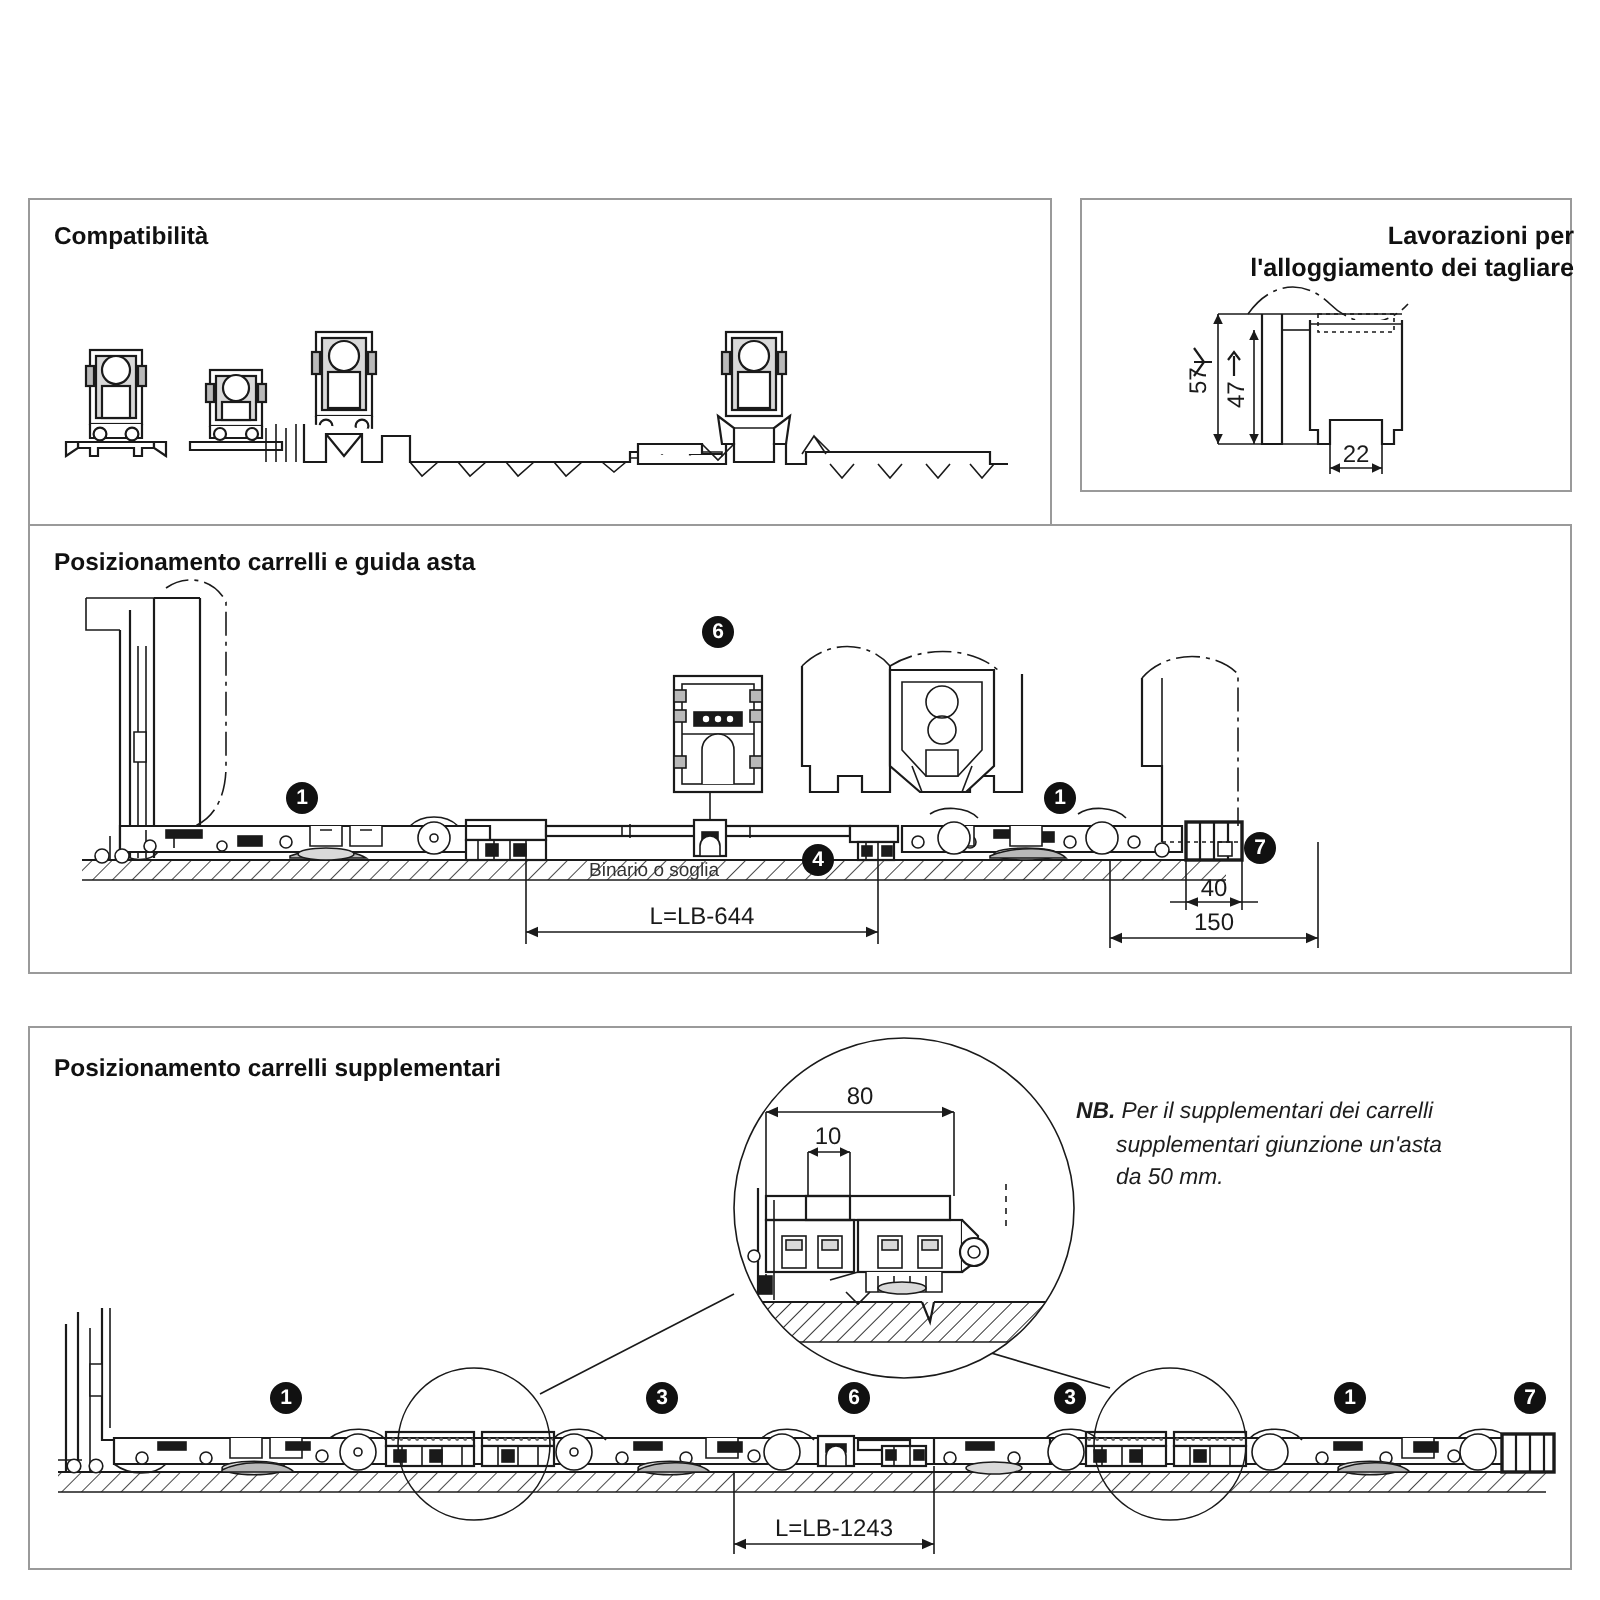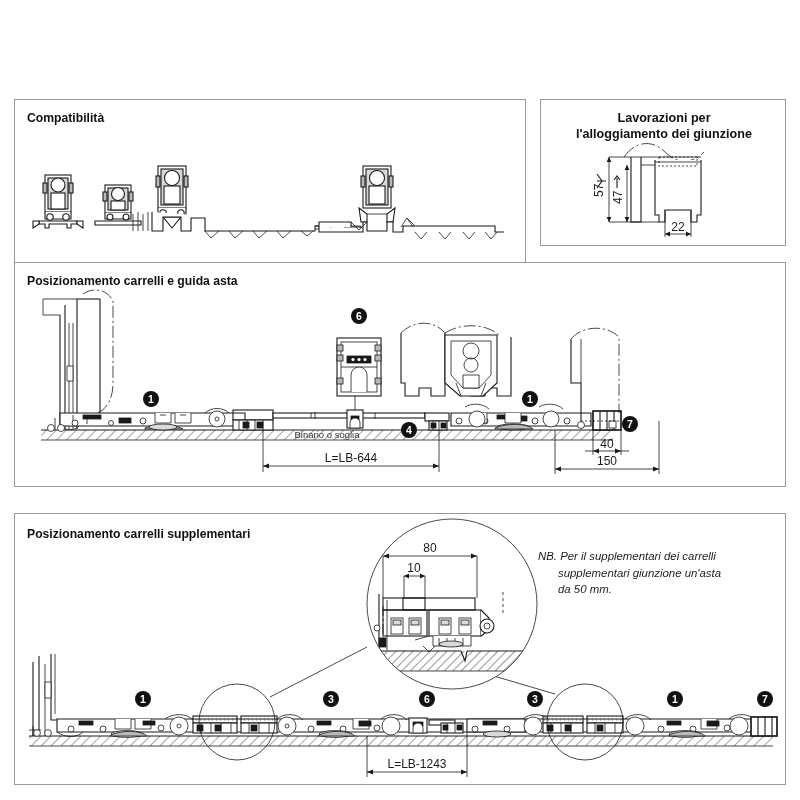--- a/index.html
+++ b/index.html
@@ -9,21 +9,21 @@
   .page{position:absolute;left:0;top:0;width:800px;height:800px;}
 
   
   .title{position:absolute;left:12px;top:8px;width:770px;
          font-size:21.5px;font-weight:bold;line-height:1.32;color:#141414;
          letter-spacing:-0.2px;}
 
   
   .panel{position:absolute;border:1.4px solid #9a9a9a;background:#fff;box-sizing:border-box;}
   .panel-title{position:absolute;font-weight:bold;font-size:12.2px;color:#111;}
-  .panel-title.center{text-align:center;line-height:1.28;font-size:12.6px;}
+  .panel-title.center{text-align:right;line-height:1.28;font-size:12.6px;}
 
   
   svg{display:block;position:absolute;left:0;top:0;overflow:visible;}
   .ln{stroke:#1a1a1a;fill:none;}
   .thin{stroke-width:0.8;}
   .med{stroke-width:1.1;}
   .thick{stroke-width:1.7;}
   .fillw{fill:#fff;}
   .fillg{fill:#d9d9d9;}
   .fillgd{fill:#b9b9b9;}
@@ -34,21 +34,21 @@
   .hatchlbl{font-size:9.5px;fill:#333;}
 
   
   .badge{position:absolute;width:16px;height:16px;border-radius:50%;
          background:#111;color:#fff;font-size:10.5px;font-weight:bold;
          display:flex;align-items:center;justify-content:center;
          line-height:1;box-sizing:border-box;}
 
   
   .nb{position:absolute;font-size:11.4px;font-style:italic;line-height:1.45;color:#1d1d1d;}
-  .nb b{font-style:italic;font-weight:normal;text-align:center;}
+  .nb b{font-style:italic;font-weight:bold;text-align:center;}
   .nb .ind{display:block;padding-left:20px;}
 </style>
 </head>
 <body>
 
 <div class="page">
 
 
   <div class="panel" style="left:14px;top:99px;width:512px;height:166px;">
     <div class="panel-title" style="left:12px;top:11px;">Compatibilità</div>
@@ -128,21 +128,21 @@
         <path d="M400 132 L406 139 L412 132 M424 132 L430 139 L436 132 M448 132 L454 139 L460 132
                  M470 132 L476 139 L482 132" class="thin"></path>
         <path d="M336 122 L344 130 L352 122" class="thin"></path>
       </g>
     </svg>
   </div>
 
   <div class="panel" style="left:540px;top:99px;width:246px;height:147px;">
     <div class="panel-title center" style="left:0;top:10px;width:246px;">
       <span>Lavorazioni per</span><br>
-      <span>l'alloggiamento dei giunzione</span>
+      <span>l'alloggiamento dei tagliare</span>
     </div>
 
     <svg width="246" height="147" viewBox="0 0 246 147">
 
       <path d="M83 57 C95 40, 112 40, 124 52 C136 64, 152 64, 163 52" class="ln thin" stroke-dasharray="14 3 2 3"></path>
 
       <g class="ln med">
         <path d="M90 57 L90 122 L100 122 L100 57" class="fillw"></path>
         <path d="M114 60 L114 115 L118 115 L118 122 L124 122 L124 110 L150 110 L150 122
                  L156 122 L156 115 L160 115 L160 60" class="fillw"></path>

